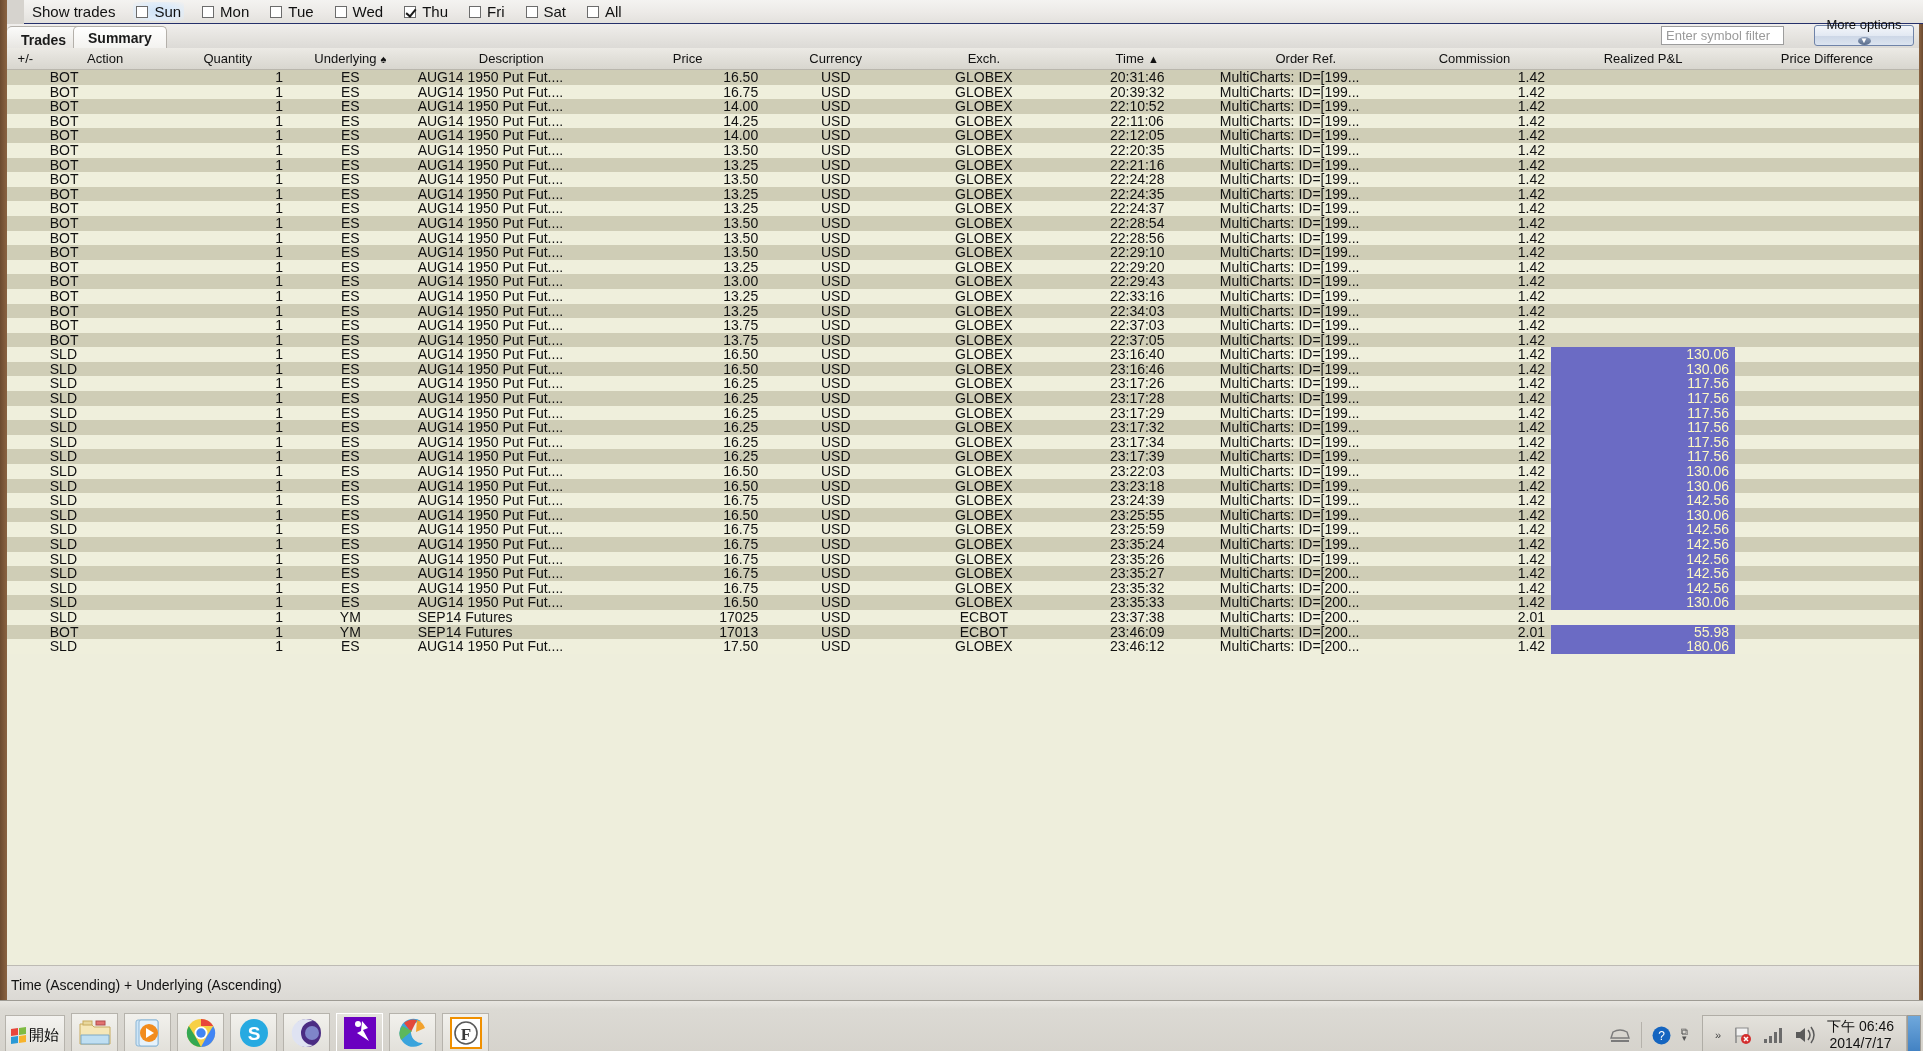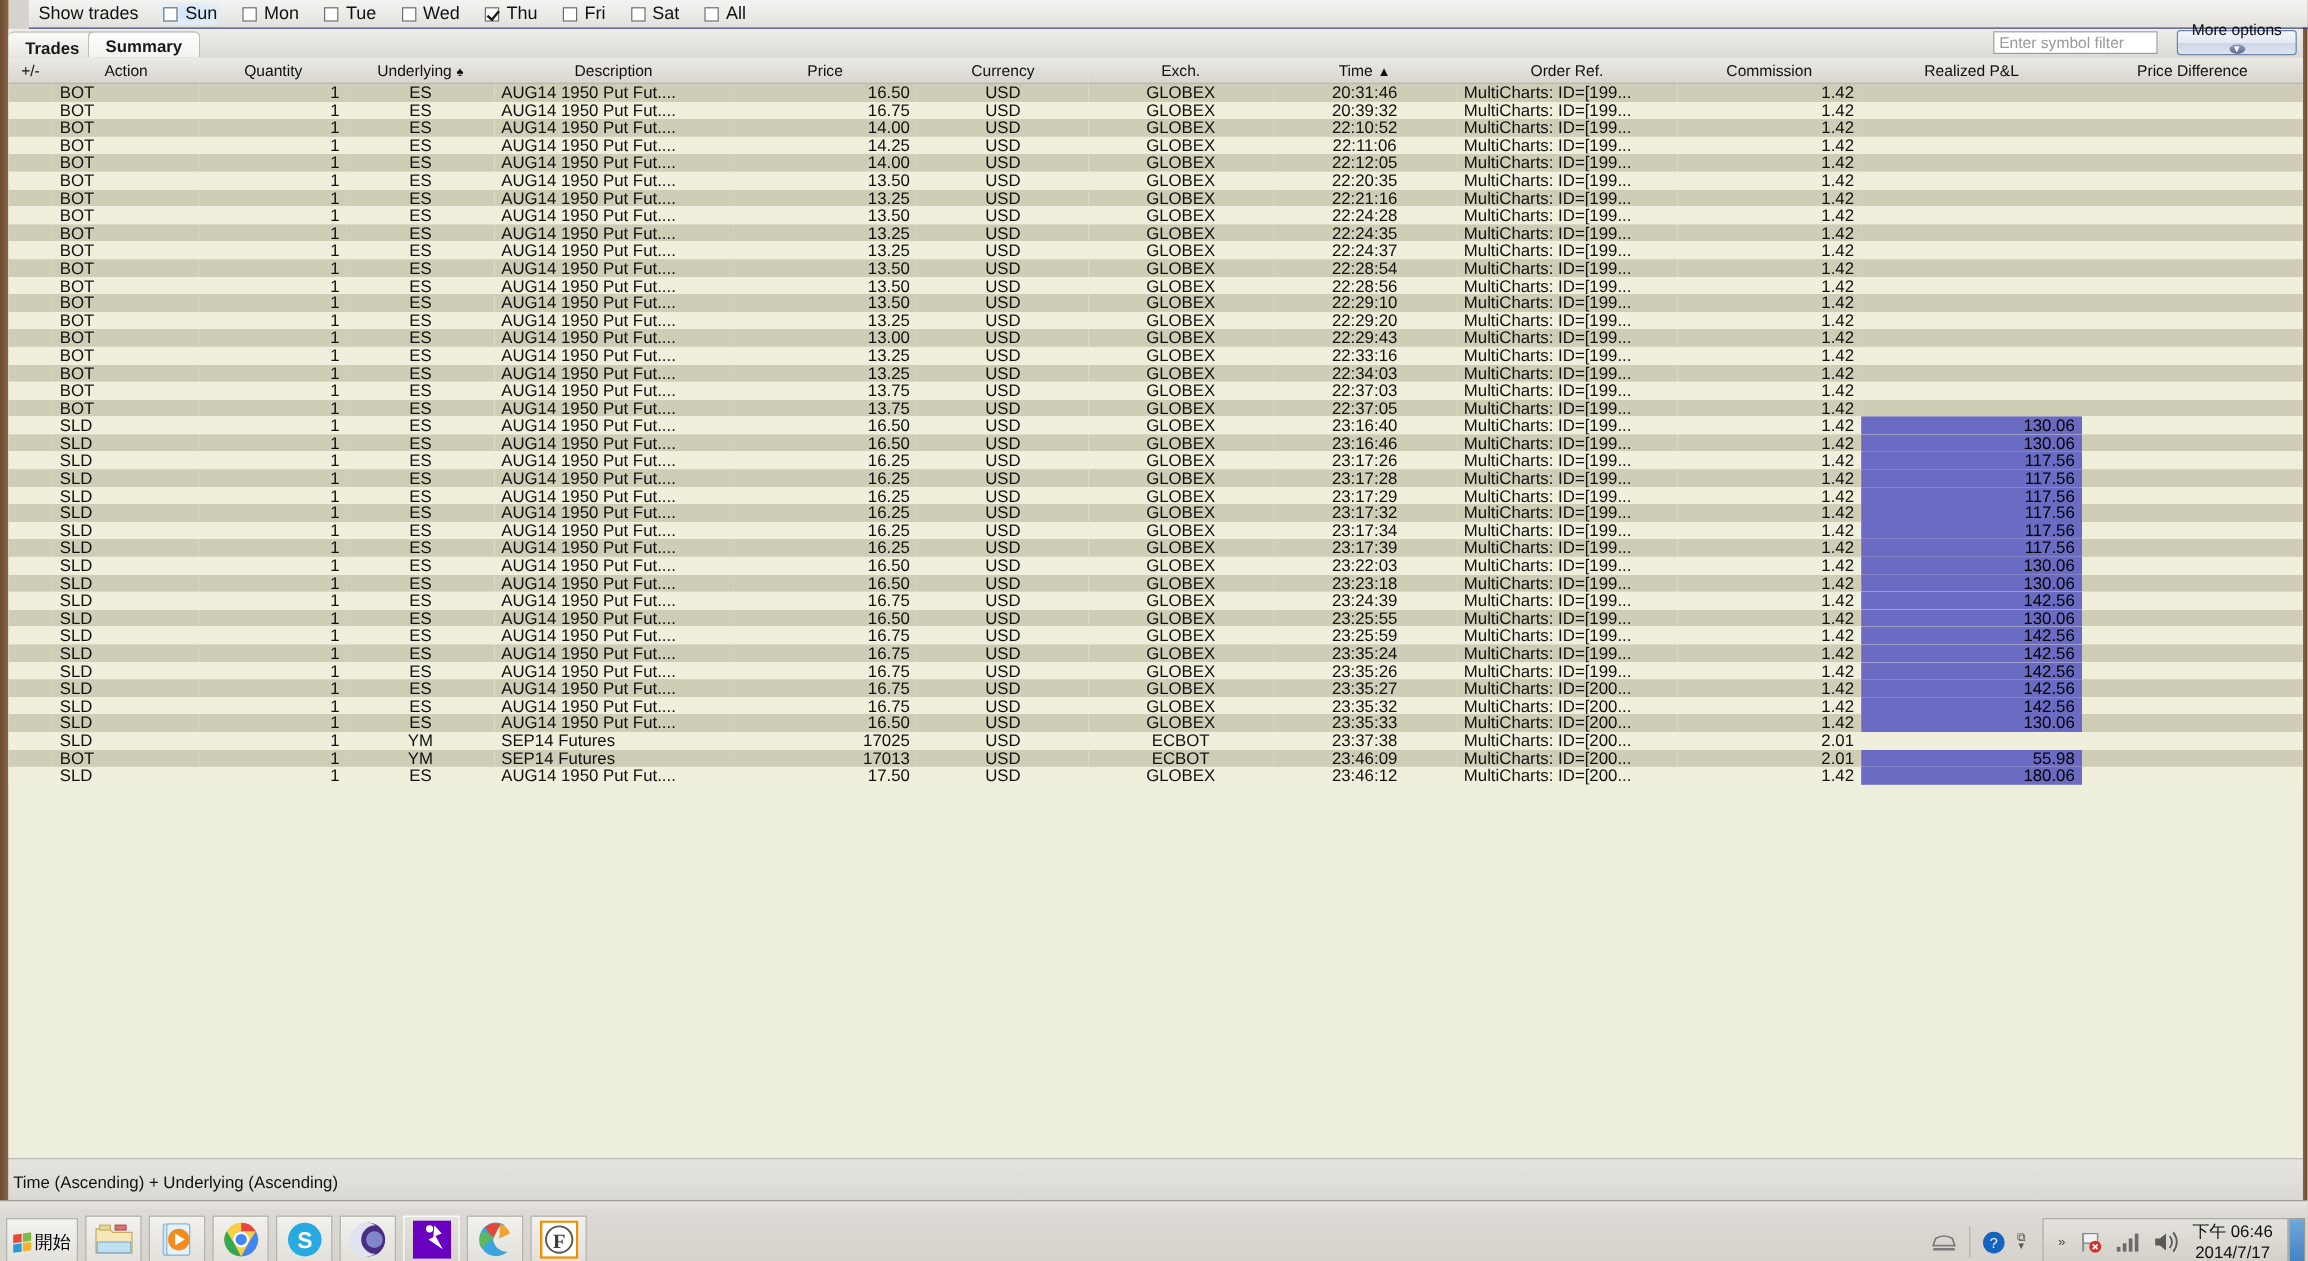--- a/index.html
+++ b/index.html
@@ -95,21 +95,21 @@
     box-sizing: border-box;
     white-space: nowrap;
   }
   .tab.tab-trades { left: 0px; border-left: none; align-items: flex-end; }
   .tab.tab-summary { left: 66px; background: linear-gradient(to bottom, #ffffff, #f3f2ef); }
 
   
   .symbol-filter {
     position: absolute;
     left: 1661px; top: 26px;
-    width: 137px; height: 19px;
+    width: 123px; height: 19px;
     border: 1px solid #9d9d9d;
     background: #ffffff;
     box-sizing: border-box;
     font-family: "Liberation Sans", sans-serif;
     font-size: 13px;
     color: #333;
     padding: 0 4px;
     outline: none;
   }
   .symbol-filter::placeholder { color: #9a9a9a; }
@@ -170,21 +170,21 @@
     font-size: 14px;
     line-height: 14.6px;
   }
   tr.even td { background: #cfcdb6; }
   tr.odd  td { background: #efefdc; }
   .c-left   { text-align: left; }
   .c-right  { text-align: right; }
   .c-center { text-align: center; }
   td.pl-cell.has-pl {
     background: #6b6bc4 !important;
-    color: #000000;
+    color: #fef9c3;
     text-align: right;
   }
   .sort-arrow { font-size: 11px; margin-left: 4px; }
 
   
   .statusbar {
     position: absolute;
     left: 7px; top: 965px;
     width: 1912px; height: 35px;
     background: linear-gradient(to bottom, #e6e4e0, #dbd9d4);

